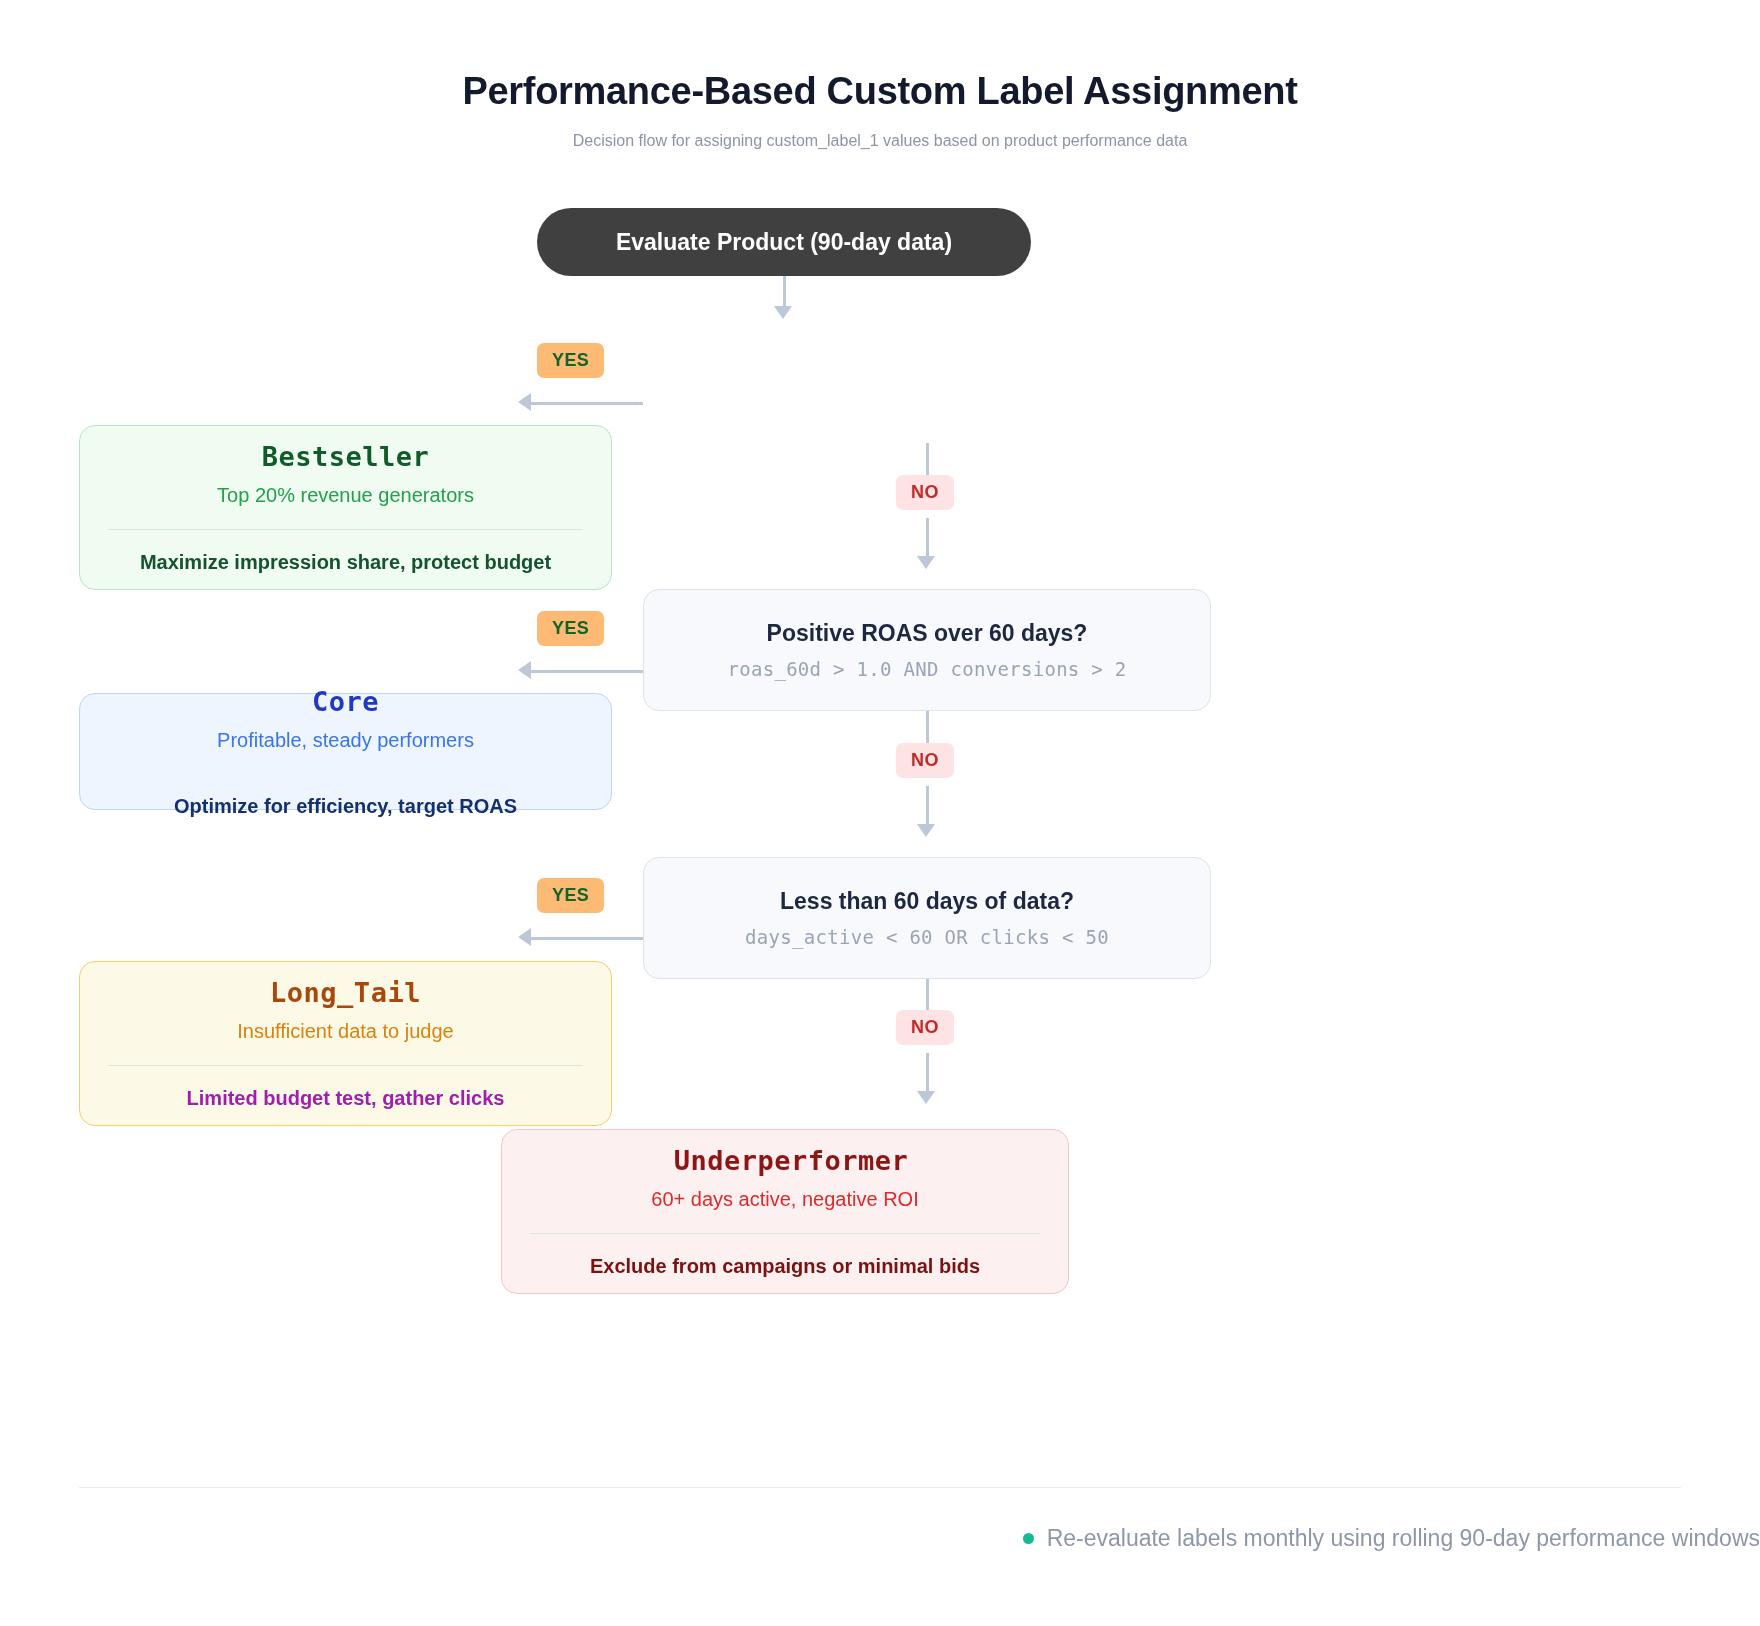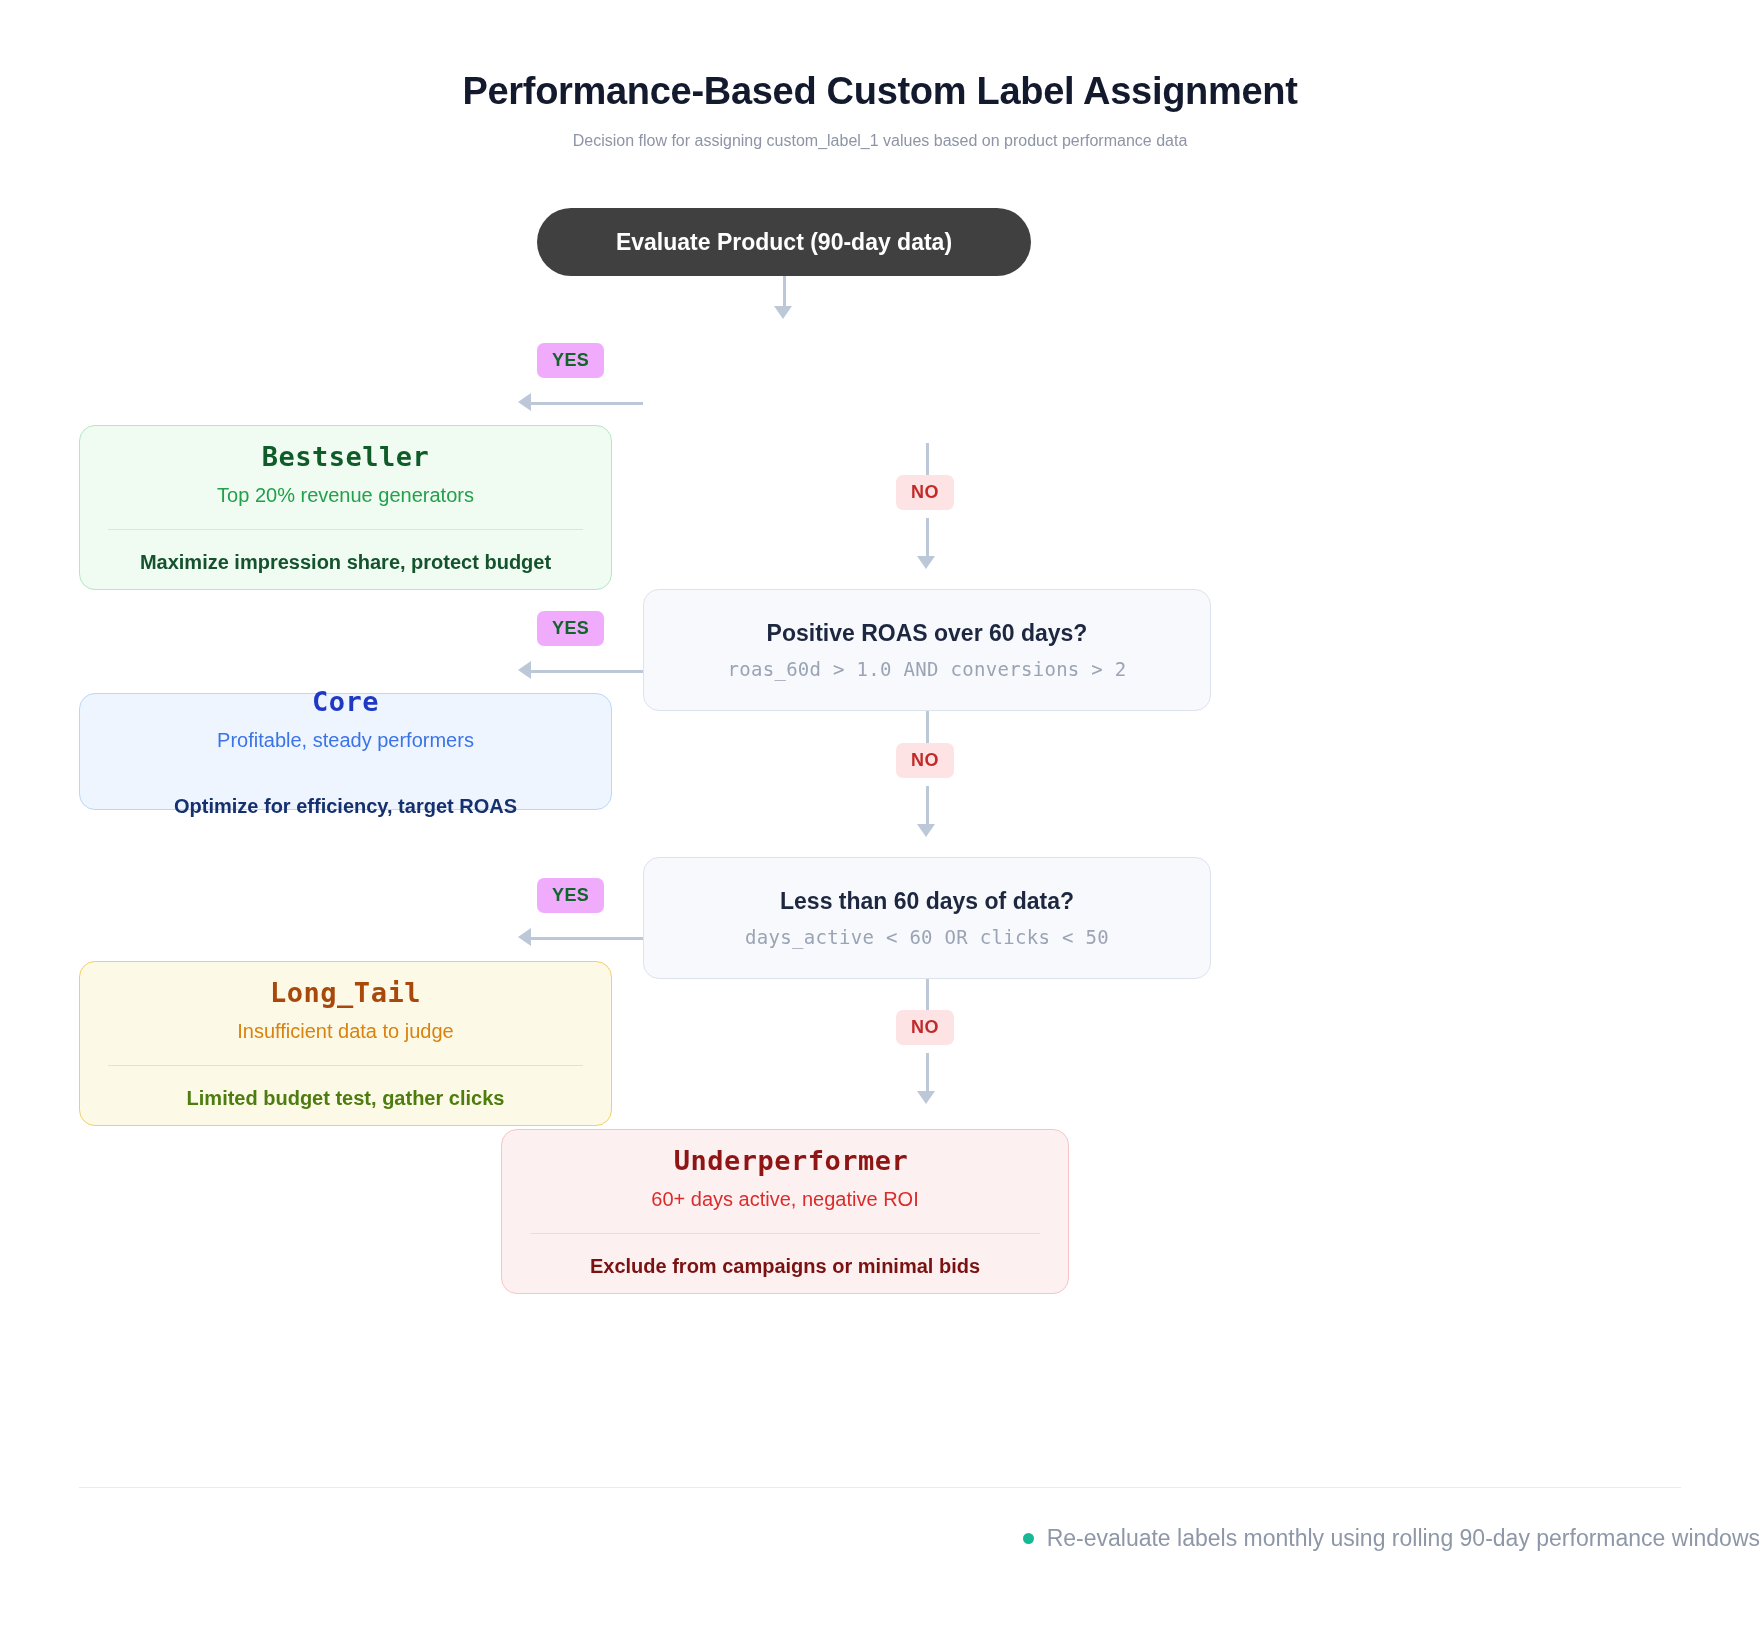--- a/index.html
+++ b/index.html
@@ -139,40 +139,40 @@
   #outcome-core .outcome-label { color: #1f39c4; }
   #outcome-core .outcome-desc { color: #3b74e8; }
   #outcome-core .outcome-action { color: #15306e; }
 
   #outcome-longtail {
     left: 79px; top: 961px; width: 533px; height: 165px;
     background: #fdf9e7; border-color: #f2cf6a;
   }
   #outcome-longtail .outcome-label { color: #a8480b; }
   #outcome-longtail .outcome-desc { color: #d9820e; }
-  #outcome-longtail .outcome-action { color: #4d7c0f; }
+  #outcome-longtail .outcome-action { color: #a21caf; }
 
   #outcome-underperformer {
     left: 501px; top: 1129px; width: 568px; height: 165px;
     background: #fdf0f0; border-color: #f6c6c6;
   }
   #outcome-underperformer .outcome-label { color: #8f1414; margin-left: 12px; }
   #outcome-underperformer .outcome-desc { color: #dc2b2b; }
   #outcome-underperformer .outcome-action { color: #7a1212; }
 
   
   .badge {
     position: absolute;
     border-radius: 7px;
     font-size: 18px;
     font-weight: bold;
     padding: 7px 15px;
     letter-spacing: 0.4px;
   }
-  .badge-yes { background: #f0abfc; color: #11652a; }
+  .badge-yes { background: #fdba74; color: #11652a; }
   .badge-no  { background: #fde3e3; color: #c22a2a; }
 
   #badge-yes-1 { left: 537px; top: 343px; }
   #badge-yes-2 { left: 537px; top: 611px; }
   #badge-yes-3 { left: 537px; top: 878px; }
   #badge-no-1  { left: 896px; top: 475px; }
   #badge-no-2  { left: 896px; top: 743px; }
   #badge-no-3  { left: 896px; top: 1010px; }
 
   

